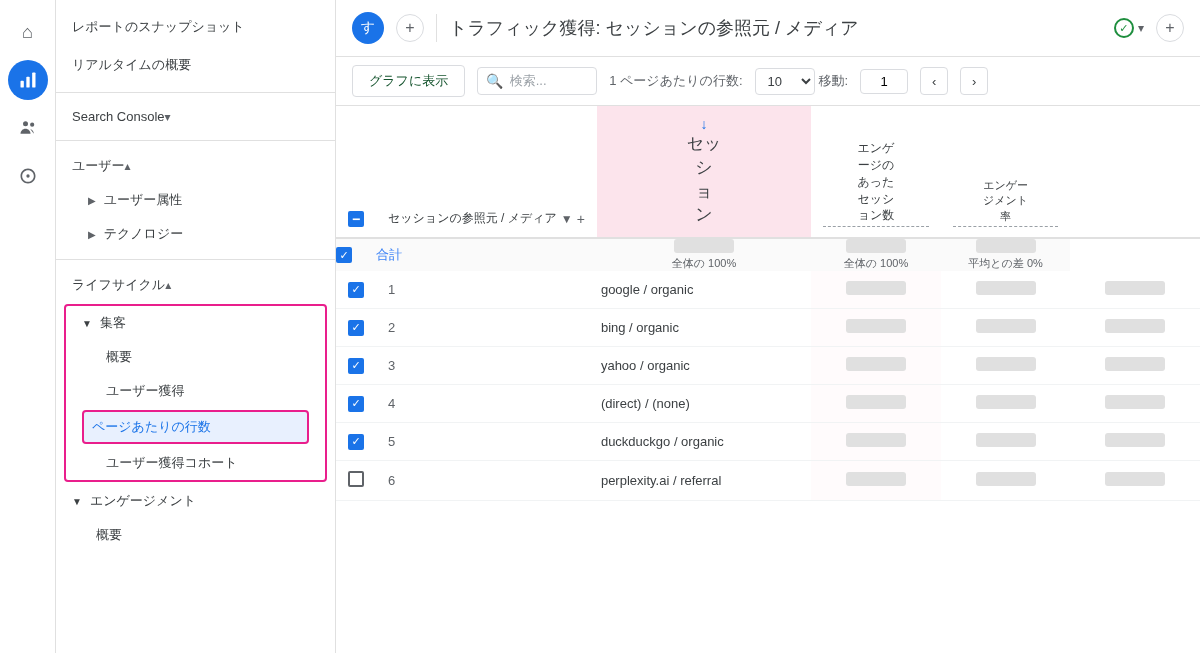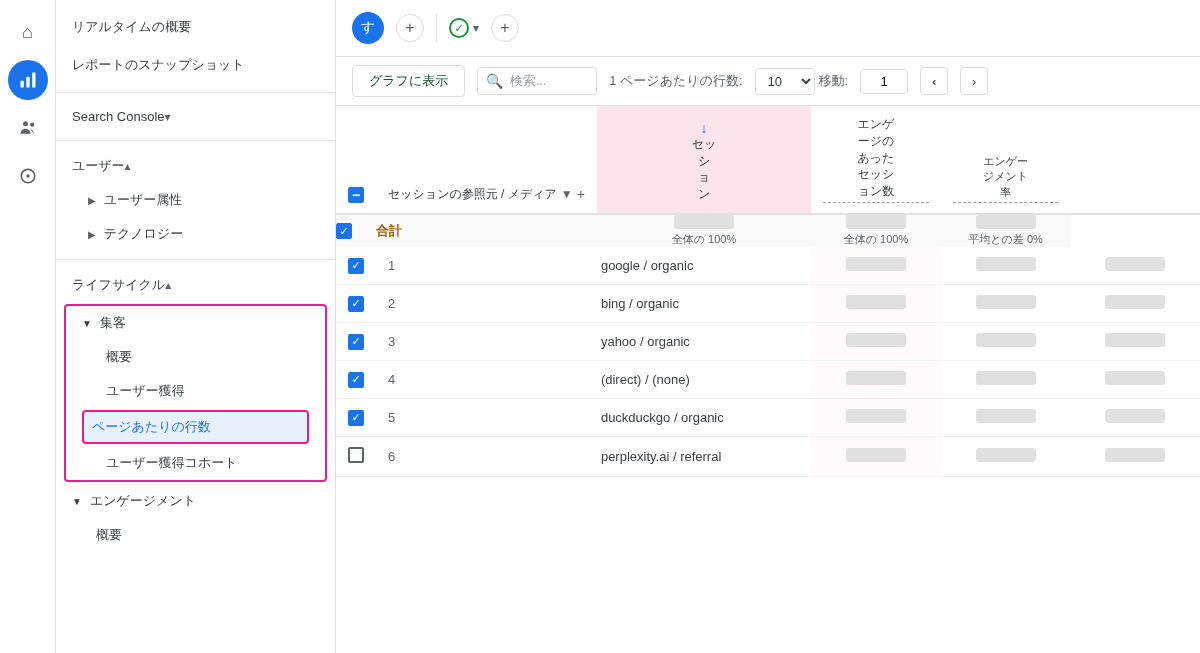--- a/index.html
+++ b/index.html
@@ -342,24 +342,24 @@
     <svg width="20" height="20" viewBox="0 0 24 24" fill="#5f6368">
       <path d="M12 3C7 3 3 7 3 12s4 9 9 9 9-4 9-9-4-9-9-9zm0 16c-3.9 0-7-3.1-7-7s3.1-7 7-7 7 3.1 7 7-3.1 7-7 7z"></path>
       <circle cx="12" cy="12" r="2"></circle>
       <path d="M6.3 6.3l1.4 1.4M16.3 16.3l1.4 1.4M17.7 6.3l-1.4 1.4M7.7 16.3l-1.4 1.4"></path>
     </svg>
   </div>
 </div>
 
 <div class="sidebar">
   <div class="sidebar-section-item">
+    <span>レポートのスナップショット</span>
+  </div>
+  <div class="sidebar-section-item">
     <span>リアルタイムの概要</span>
-  </div>
-  <div class="sidebar-section-item">
-    <span>レポートのスナップショット</span>
   </div>
 
   <div class="sidebar-divider"></div>
 
   <div class="sidebar-group-header">
     <span>Search Console</span>
     <span style="color:#5f6368; font-size:12px;">▾</span>
   </div>
 
   <div class="sidebar-divider"></div>
@@ -418,20 +418,21 @@
 </div>
 
 <div class="main">
 
   <div class="header">
     <div class="header-avatar">
       <span>す</span>
     </div>
     <div class="header-add-btn">+</div>
     <div class="header-separator"></div>
+    <div class="header-title">トラフィック獲得: セッションの参照元 / メディア</div>
     <div class="header-check">
       <div class="check-circle">✓</div>
       <span style="font-size:12px; color:#5f6368;">▾</span>
     </div>
     <div class="header-add-btn">+</div>
   </div>
 
   <div class="toolbar">
     <button class="btn-graph">グラフに表示</button>
     <div class="search-area">
@@ -462,36 +463,36 @@
           <th>
             <div class="col-header-row">
               <span style="font-size:12px;">セッションの参照元 / メディア</span>
               <span style="font-size:12px; color:#5f6368;">▼</span>
               <span class="add-col-btn">+</span>
             </div>
           </th>
           <th class="highlight-col" style="min-width:80px;">
             <div style="display:flex; flex-direction:column; align-items:center;">
               <span style="color:#1a73e8; font-size:14px;">↓</span>
-              <span style="font-size:12px; text-align:center; line-height:1.4;">セッ<br>シ<br>ョ<br>ン</span>
+              <span style="font-size:17px; text-align:center; line-height:1.4;">セッ<br>シ<br>ョ<br>ン</span>
             </div>
           </th>
           <th style="min-width:80px;">
             <div style="font-size:12px; line-height:1.4; text-align:center; border-bottom: 1px dashed #9aa0a6; padding-bottom:2px;">エンゲ<br>ージの<br>あった<br>セッシ<br>ョン数</div>
           </th>
           <th style="min-width:80px;">
             <div style="font-size:11px; line-height:1.4; text-align:center; border-bottom: 1px dashed #9aa0a6; padding-bottom:2px;">エンゲー<br>ジメント<br>率</div>
           </th>
         </tr>
 
         <tr style="background:#fafafa; border-top: 2px solid #e0e0e0;">
           <td class="checkbox-cell">
             <span class="checked-box">✓</span>
           </td>
-          <td style="font-weight:700; color:#a16207;">合計</td>
+          <td style="font-weight:400; color:#3b82f6;">合計</td>
           <td class="highlight-col" style="text-align:center;">
             <div><span class="blurred" style="width:55px;"></span></div>
             <div class="subtotal">全体の 100%</div>
           </td>
           <td style="text-align:center;">
             <div><span class="blurred" style="width:55px;"></span></div>
             <div class="subtotal">全体の 100%</div>
           </td>
           <td style="text-align:center;">
             <div><span class="blurred" style="width:40px;"></span></div>

